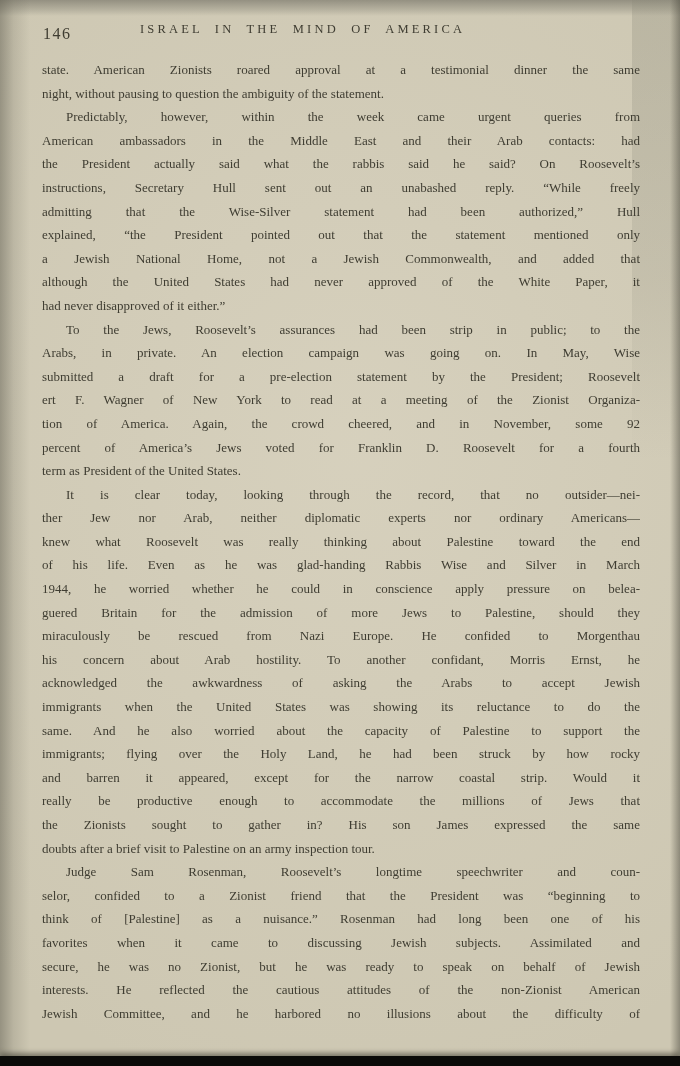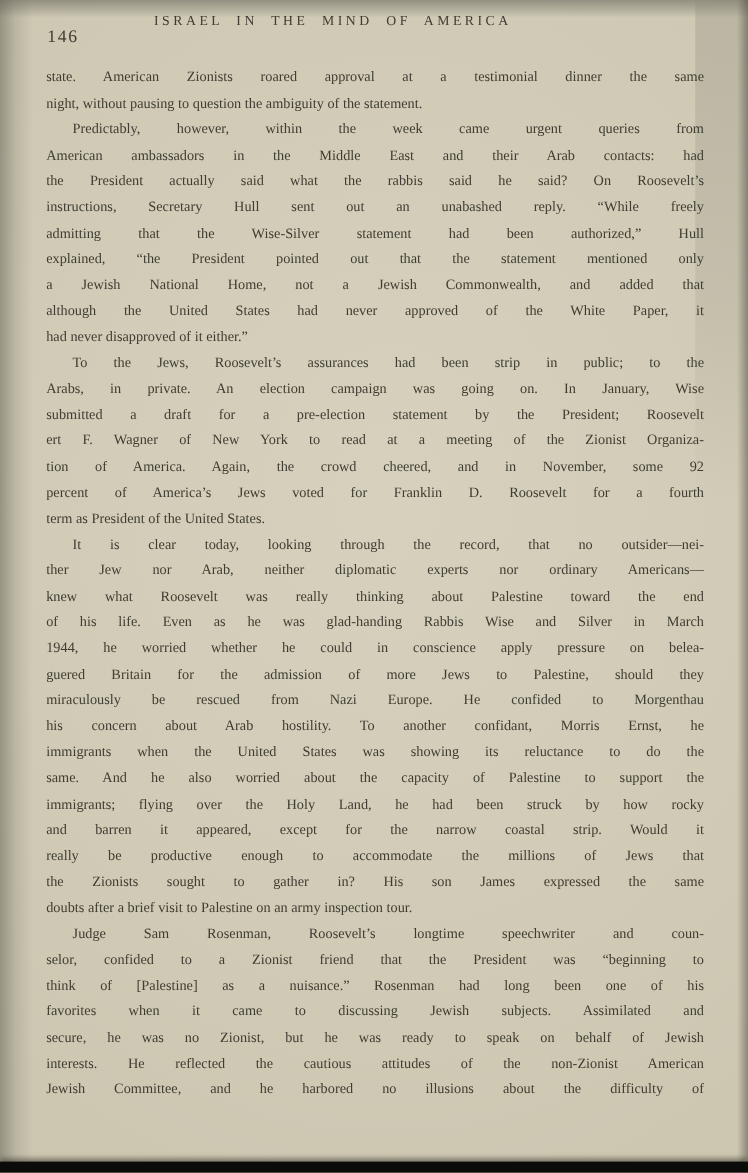--- a/index.html
+++ b/index.html
@@ -39,21 +39,21 @@
     position: absolute; top: 0; right: 0; width: 48px; height: 460px;
     background: linear-gradient(to bottom, rgba(140,138,122,0.30), rgba(140,138,122,0.18) 60%, rgba(140,138,122,0));
     pointer-events: none;
   }
   
   .page-number {
     position: absolute; top: 25px; left: 43px;
     font-size: 16px; letter-spacing: 1.5px;
   }
   .running-head {
-    position: absolute; top: 12px; left: 140px;
+    position: absolute; top: 22px; left: 140px;
     font-size: 12.5px; letter-spacing: 3.2px; word-spacing: 6px;
     white-space: nowrap;
   }
   
   .body-text {
     position: absolute; top: 58px; left: 42px; width: 598px;
     font-size: 13px; line-height: 23.6px;
     text-rendering: optimizeLegibility;
   }
   .para { margin: 0; }
@@ -91,36 +91,37 @@
         <div class="line">the President actually said what the rabbis said he said? On Roosevelt’s</div>
         <div class="line">instructions, Secretary Hull sent out an unabashed reply. “While freely</div>
         <div class="line">admitting that the Wise-Silver statement had been authorized,” Hull</div>
         <div class="line">explained, “the President pointed out that the statement mentioned only</div>
         <div class="line">a Jewish National Home, not a Jewish Commonwealth, and added that</div>
         <div class="line">although the United States had never approved of the White Paper, it</div>
         <div class="line last">had never disapproved of it either.”</div>
       </div>
       <div class="para">
         <div class="line indent">To the Jews, Roosevelt’s assurances had been strip in public; to the</div>
-        <div class="line">Arabs, in private. An election campaign was going on. In January, Wise</div>
+        <div class="line">Arabs, in private. An election campaign was going on. In May, Wise</div>
         <div class="line">submitted a draft for a pre-election statement by the President; Roosevelt</div>
         <div class="line">ert F. Wagner of New York to read at a meeting of the Zionist Organiza-</div>
         <div class="line">tion of America. Again, the crowd cheered, and in November, some 92</div>
         <div class="line">percent of America’s Jews voted for Franklin D. Roosevelt for a fourth</div>
         <div class="line last">term as President of the United States.</div>
       </div>
       <div class="para">
         <div class="line indent">It is clear today, looking through the record, that no outsider—nei-</div>
         <div class="line">ther Jew nor Arab, neither diplomatic experts nor ordinary Americans—</div>
         <div class="line">knew what Roosevelt was really thinking about Palestine toward the end</div>
         <div class="line">of his life. Even as he was glad-handing Rabbis Wise and Silver in March</div>
         <div class="line">1944, he worried whether he could in conscience apply pressure on belea-</div>
         <div class="line">guered Britain for the admission of more Jews to Palestine, should they</div>
         <div class="line">miraculously be rescued from Nazi Europe. He confided to Morgenthau</div>
         <div class="line">his concern about Arab hostility. To another confidant, Morris Ernst, he</div>
+        <div class="line">acknowledged the awkwardness of asking the Arabs to accept Jewish</div>
         <div class="line">immigrants when the United States was showing its reluctance to do the</div>
         <div class="line">same. And he also worried about the capacity of Palestine to support the</div>
         <div class="line">immigrants; flying over the Holy Land, he had been struck by how rocky</div>
         <div class="line">and barren it appeared, except for the narrow coastal strip. Would it</div>
         <div class="line">really be productive enough to accommodate the millions of Jews that</div>
         <div class="line">the Zionists sought to gather in? His son James expressed the same</div>
         <div class="line last">doubts after a brief visit to Palestine on an army inspection tour.</div>
       </div>
       <div class="para">
         <div class="line indent">Judge Sam Rosenman, Roosevelt’s longtime speechwriter and coun-</div>

